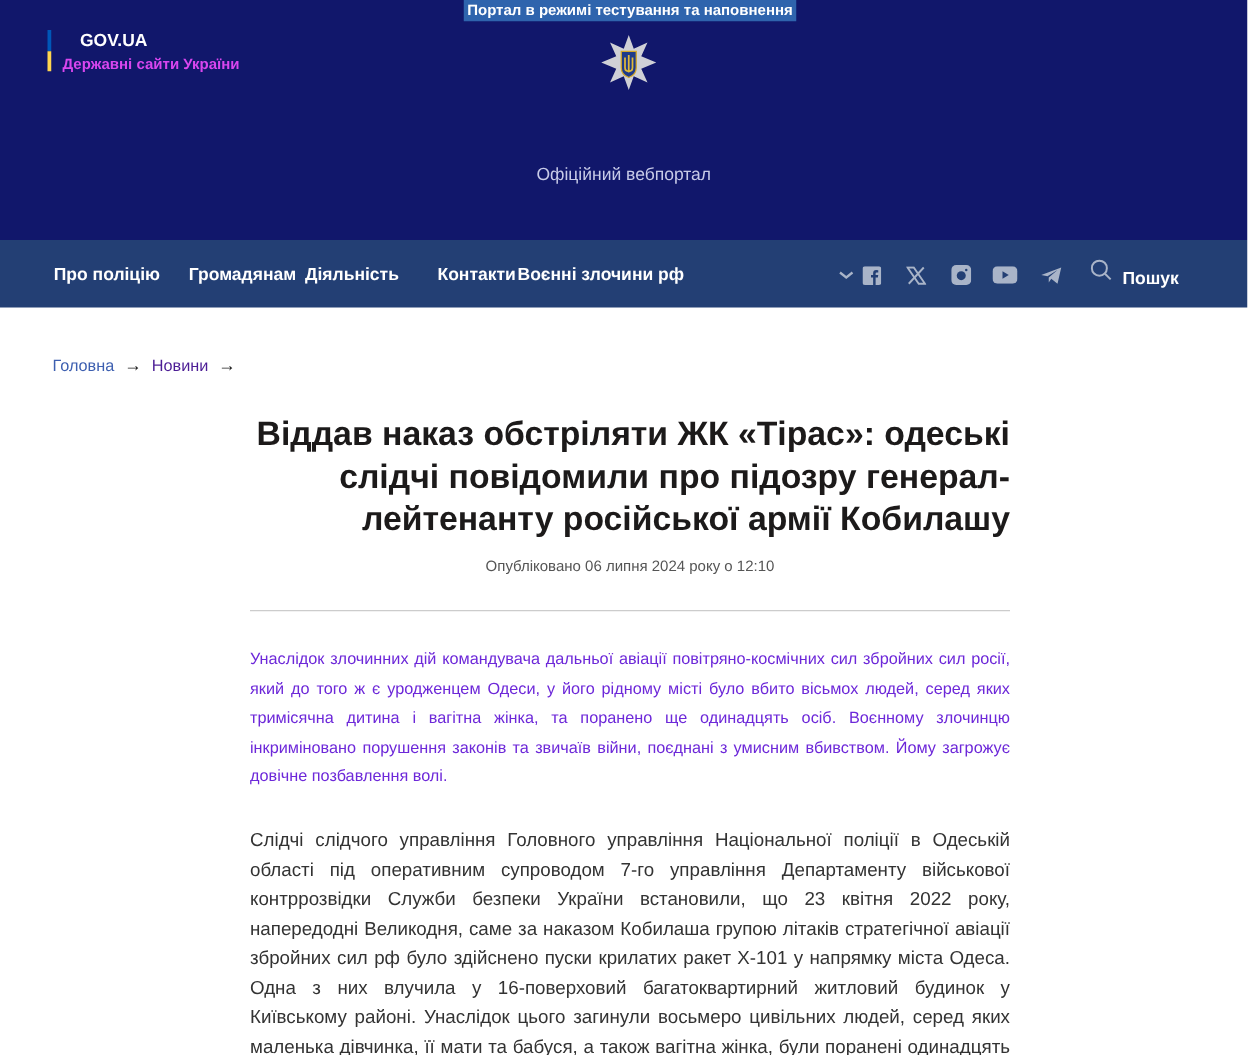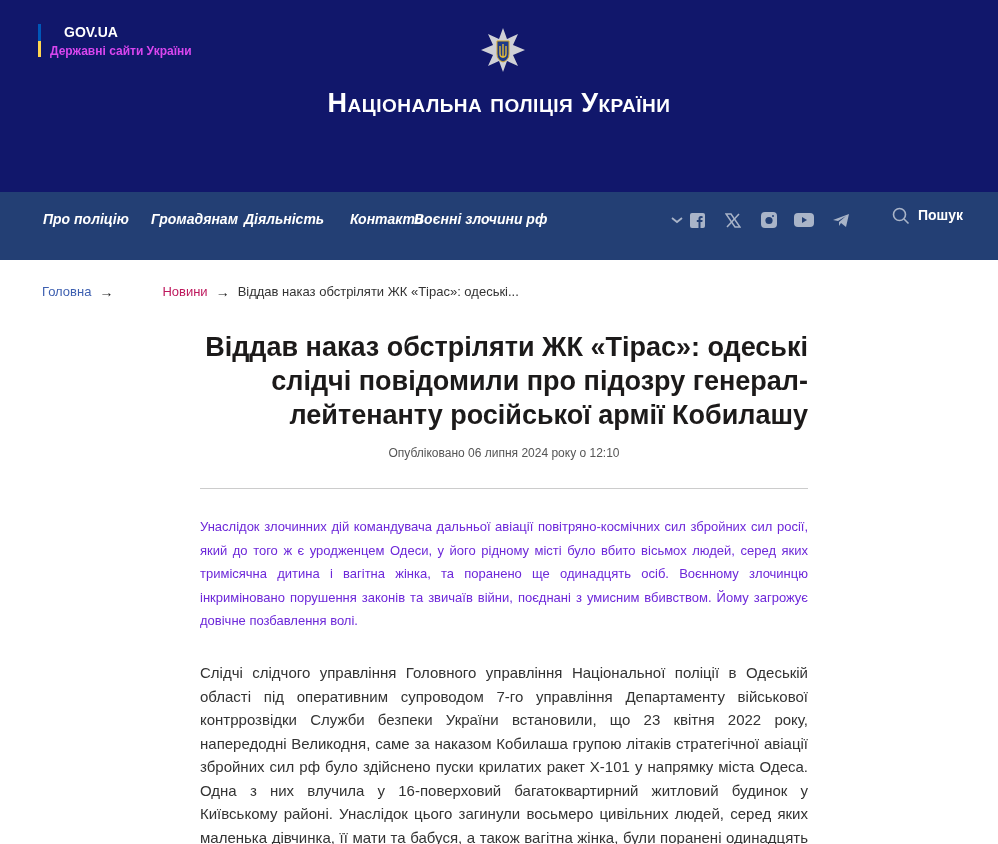--- a/index.html
+++ b/index.html
@@ -12,62 +12,63 @@
   .govua-bar { position: absolute; left: 0; top: 0; width: 3px; height: 33px; }
   .govua-bar .blue { position: absolute; left: 0; top: 0; width: 3px; height: 17px; background: #0057b8; }
   .govua-bar .yellow { position: absolute; left: 0; top: 17px; width: 3px; height: 16px; background: #ffd54f; }
   .govua-title { position: absolute; left: 26px; top: 0; color: #ffffff; font-weight: bold; font-size: 14px; white-space: nowrap; }
   .govua-sub { position: absolute; left: 12px; top: 20px; color: #d946ef; font-size: 12px; font-weight: bold; white-space: nowrap; }
 
   .emblem { position: absolute; left: 480px; top: 27px; width: 46px; height: 46px; }
   .site-title { position: absolute; left: 0; top: 88px; width: 998px; text-align: center; color: #ffffff; font-size: 27px; font-weight: bold; letter-spacing: 0.5px; font-variant: small-caps; }
   .site-sub { position: absolute; left: 0; top: 131px; width: 998px; text-align: center; color: #c8cbe8; font-size: 14px; }
 
-  .nav { position: absolute; left: 0; top: 192px; width: 998px; height: 68px; background: #233f74; font-style: italic; }
+  .nav { position: absolute; left: 0; top: 192px; width: 998px; height: 54px; background: #233f74; }
   .nav-item { position: absolute; top: 19px; color: #ffffff; font-size: 14px; font-weight: bold; white-space: nowrap; cursor: pointer; }
   .social { position: absolute; top: 210px; width: 20px; height: 20px; display: flex; align-items: center; justify-content: center; }
-  .search { position: absolute; left: 892px; top: 207px; display: flex; align-items: flex-start; cursor: pointer; }
+  .search { position: absolute; left: 872px; top: 207px; display: flex; align-items: flex-end; cursor: pointer; }
   .search-label { color: #ffffff; font-weight: bold; font-size: 14px; margin-left: 8px; }
 
-  .breadcrumb { position: absolute; left: 42px; top: 284px; font-size: 13px; white-space: nowrap; display: flex; align-items: flex-start; }
+  .breadcrumb { position: absolute; left: 42px; top: 284px; font-size: 13px; white-space: nowrap; display: flex; align-items: center; }
   .bc-link { color: #3d5fb0; }
-  .bc-link.second { color: #be185d; margin-left: 41px; }
+  .bc-link.second { color: #4c1d95; }
   .bc-sep { color: #1a1a1a; margin: 0 8px; font-size: 14px; }
   .bc-current { color: #333333; }
 
   .article-title { position: absolute; left: 200px; top: 330px; width: 608px; text-align: right; font-size: 27px; font-weight: bold; line-height: 34px; color: #1c1a1a; }
   .published { position: absolute; left: 0; top: 446px; width: 1008px; text-align: center; font-size: 12px; color: #555555; }
   .divider { position: absolute; left: 200px; top: 488px; width: 608px; height: 1px; background: #cccccc; }
 
   .lead { position: absolute; left: 200px; top: 515px; width: 608px; font-size: 13px; font-weight: normal; line-height: 23.5px; text-align: justify; color: #6d28d9; }
   .body-text { position: absolute; left: 200px; top: 639px; width: 608px; font-size: 15px; line-height: 23.5px; text-align: justify; color: #333333; margin-top: 22px; }
 </style>
 </head>
 <body>
 
 <div class="header">
+  <div class="test-banner">Портал в режимі тестування та наповнення</div>
 
   <div class="govua">
     <div class="govua-bar">
       <div class="blue"></div>
         <div class="yellow"></div>
     </div>
     <div class="govua-title">GOV.UA</div>
     <div class="govua-sub">Державні сайти України</div>
   </div>
 
   <div class="emblem">
     <svg width="46" height="46" viewBox="0 0 46 46">
       <polygon points="23,1 27,12 38,7 33,18 45,23 33,28 38,39 27,34 23,45 19,34 8,39 13,28 1,23 13,18 8,7 19,12" fill="#cfd0d6"></polygon>
       <path d="M17,14 L29,14 L29,27 Q29,33 23,35 Q17,33 17,27 Z" fill="#1e3a8a" stroke="#d4a82a" stroke-width="1"></path>
       <path d="M23,17 L23,31 M20,19 L20,27 Q20,30 23,30 Q26,30 26,27 L26,19" stroke="#e0b93a" stroke-width="1.4" fill="none"></path>
     </svg>
   </div>
 
-  <div class="site-title">Національна поліція України</div>
+  <div class="site-sub">Офіційний вебпортал</div>
 </div>
 
 <nav class="nav">
   <span class="nav-item" style="left:43px">Про поліцію</span>
   <span class="nav-item" style="left:151px">Громадянам</span>
   <span class="nav-item" style="left:244px">Діяльність</span>
   <span class="nav-item" style="left:350px">Контакти</span>
   <span class="nav-item" style="left:414px">Воєнні злочини рф</span>
 </nav>
 
@@ -115,21 +116,20 @@
       </svg>
   </span>
   <span class="search-label">Пошук</span>
 </div>
 
 <div class="breadcrumb">
   <span class="bc-link">Головна</span>
   <span class="bc-sep">→</span>
   <span class="bc-link second">Новини</span>
   <span class="bc-sep">→</span>
-  <span class="bc-current">Віддав наказ обстріляти ЖК «Тірас»: одеські...</span>
 </div>
 
 <h1 class="article-title">Віддав наказ обстріляти ЖК «Тірас»: одеські слідчі повідомили про підозру генерал-лейтенанту російської армії Кобилашу</h1>
 <div class="published">Опубліковано 06 липня 2024 року о 12:10</div>
 <div class="divider"></div>
 
 <p class="lead">Унаслідок злочинних дій командувача дальньої авіації повітряно-космічних сил збройних сил росії, який до того ж є уродженцем Одеси, у його рідному місті було вбито вісьмох людей, серед яких тримісячна дитина і вагітна жінка, та поранено ще одинадцять осіб. Воєнному злочинцю інкриміновано порушення законів та звичаїв війни, поєднані з умисним вбивством. Йому загрожує довічне позбавлення волі.</p>
 <p class="body-text">Слідчі слідчого управління Головного управління Національної поліції в Одеській області під оперативним супроводом 7-го управління Департаменту військової контррозвідки Служби безпеки України встановили, що 23 квітня 2022 року, напередодні Великодня, саме за наказом Кобилаша групою літаків стратегічної авіації збройних сил рф було здійснено пуски крилатих ракет Х-101 у напрямку міста Одеса. Одна з них влучила у 16-поверховий багатоквартирний житловий будинок у Київському районі. Унаслідок цього загинули восьмеро цивільних людей, серед яких маленька дівчинка, її мати та бабуся, а також вагітна жінка, були поранені одинадцять містян, знищено й пошкоджено багато квартир у будинку, бізнес-центр, автомобілі.</p>
 
 </body></html>

